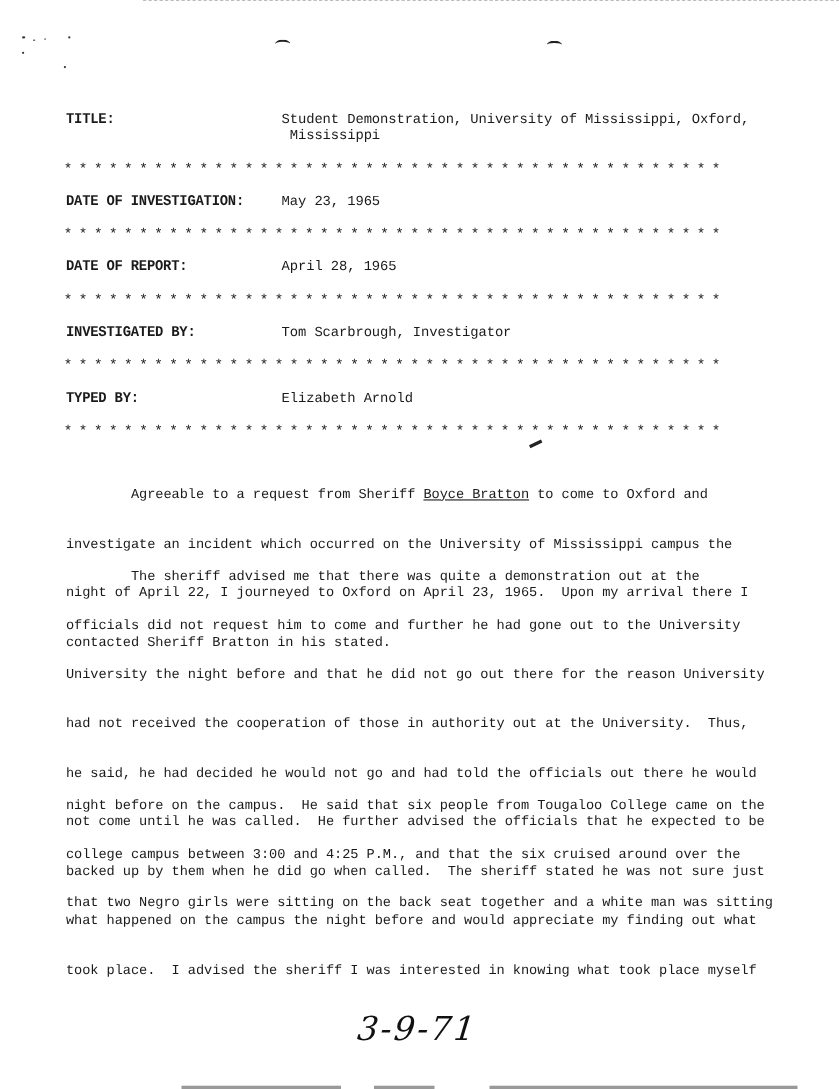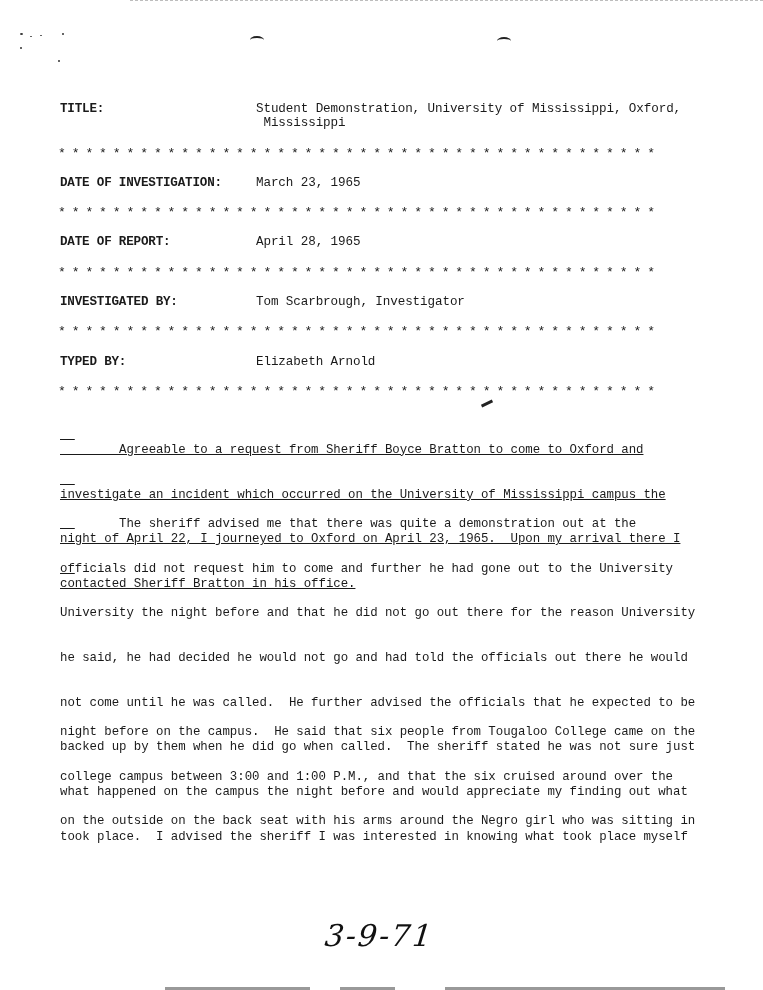--- a/index.html
+++ b/index.html
@@ -60,65 +60,66 @@
 <span class="brow" style="left:250px;top:36px;"></span>
 <span class="brow" style="left:497px;top:37px;"></span>
 
 <div class="field-label" style="top:102px;">TITLE:</div>
 <div class="field-value" style="top:102px;">Student Demonstration, University of Mississippi, Oxford,</div>
 <div class="field-value" style="top:116px;white-space:pre;"> Mississippi</div>
 
 <div class="stars" style="top:146px;">********************************************</div>
 
 <div class="field-label" style="top:176px;">DATE OF INVESTIGATION:</div>
-<div class="field-value" style="top:176px;">March 23, 1965</div>
+<div class="field-value" style="top:176px;">May 23, 1965</div>
 
 <div class="stars" style="top:205px;">********************************************</div>
 
 <div class="field-label" style="top:235px;">DATE OF REPORT:</div>
 <div class="field-value" style="top:235px;">April 28, 1965</div>
 
 <div class="stars" style="top:265px;">********************************************</div>
 
 <div class="field-label" style="top:295px;">INVESTIGATED BY:</div>
 <div class="field-value" style="top:295px;">Tom Scarbrough, Investigator</div>
 
 <div class="stars" style="top:324px;">********************************************</div>
 
 <div class="field-label" style="top:355px;">TYPED BY:</div>
 <div class="field-value" style="top:355px;">Elizabeth Arnold</div>
 
 <div class="stars" style="top:384px;">********************************************</div>
 
 <div class="check-mark"></div>
 
-<div class="para" style="top:413px;text-decoration:underline;">
+<div class="para" style="top:413px;">
   <span class="line">        Agreeable to a request from Sheriff <span class="underline">Boyce Bratton</span> to come to Oxford and</span>
   <span class="line">investigate an incident which occurred on the University of Mississippi campus the</span>
   <span class="line">night of April 22, I journeyed to Oxford on April 23, 1965.  Upon my arrival there I</span>
-  <span class="line">contacted Sheriff Bratton in his office.</span>
+  <span class="line">contacted Sheriff Bratton in his stated.</span>
 </div>
 
 <div class="para" style="top:487px;">
   <span class="line">        The sheriff advised me that there was quite a demonstration out at the</span>
   <span class="line">officials did not request him to come and further he had gone out to the University</span>
   <span class="line">University the night before and that he did not go out there for the reason University</span>
+  <span class="line">had not received the cooperation of those in authority out at the University.  Thus,</span>
   <span class="line">he said, he had decided he would not go and had told the officials out there he would</span>
   <span class="line">not come until he was called.  He further advised the officials that he expected to be</span>
   <span class="line">backed up by them when he did go when called.  The sheriff stated he was not sure just</span>
   <span class="line">what happened on the campus the night before and would appreciate my finding out what</span>
   <span class="line">took place.  I advised the sheriff I was interested in knowing what took place myself</span>
   
   
 </div>
 
 <div class="para" style="top:695px;">
   <span class="line">night before on the campus.  He said that six people from Tougaloo College came on the</span>
-  <span class="line">college campus between 3:00 and 1:00 P.M., and that the six cruised around over the</span>
-  <span class="line">on the outside on the back seat with his arms around the Negro girl who was sitting in</span>
+  <span class="line">college campus between 3:00 and 4:25 P.M., and that the six cruised around over the</span>
+  <span class="line">that two Negro girls were sitting on the back seat together and a white man was sitting</span>
   
   
   
   
   
 </div>
 
 <div class="handwritten">3-9-71</div>
 
 <div class="bottom-smear" style="left:165px;width:145px;"></div>

